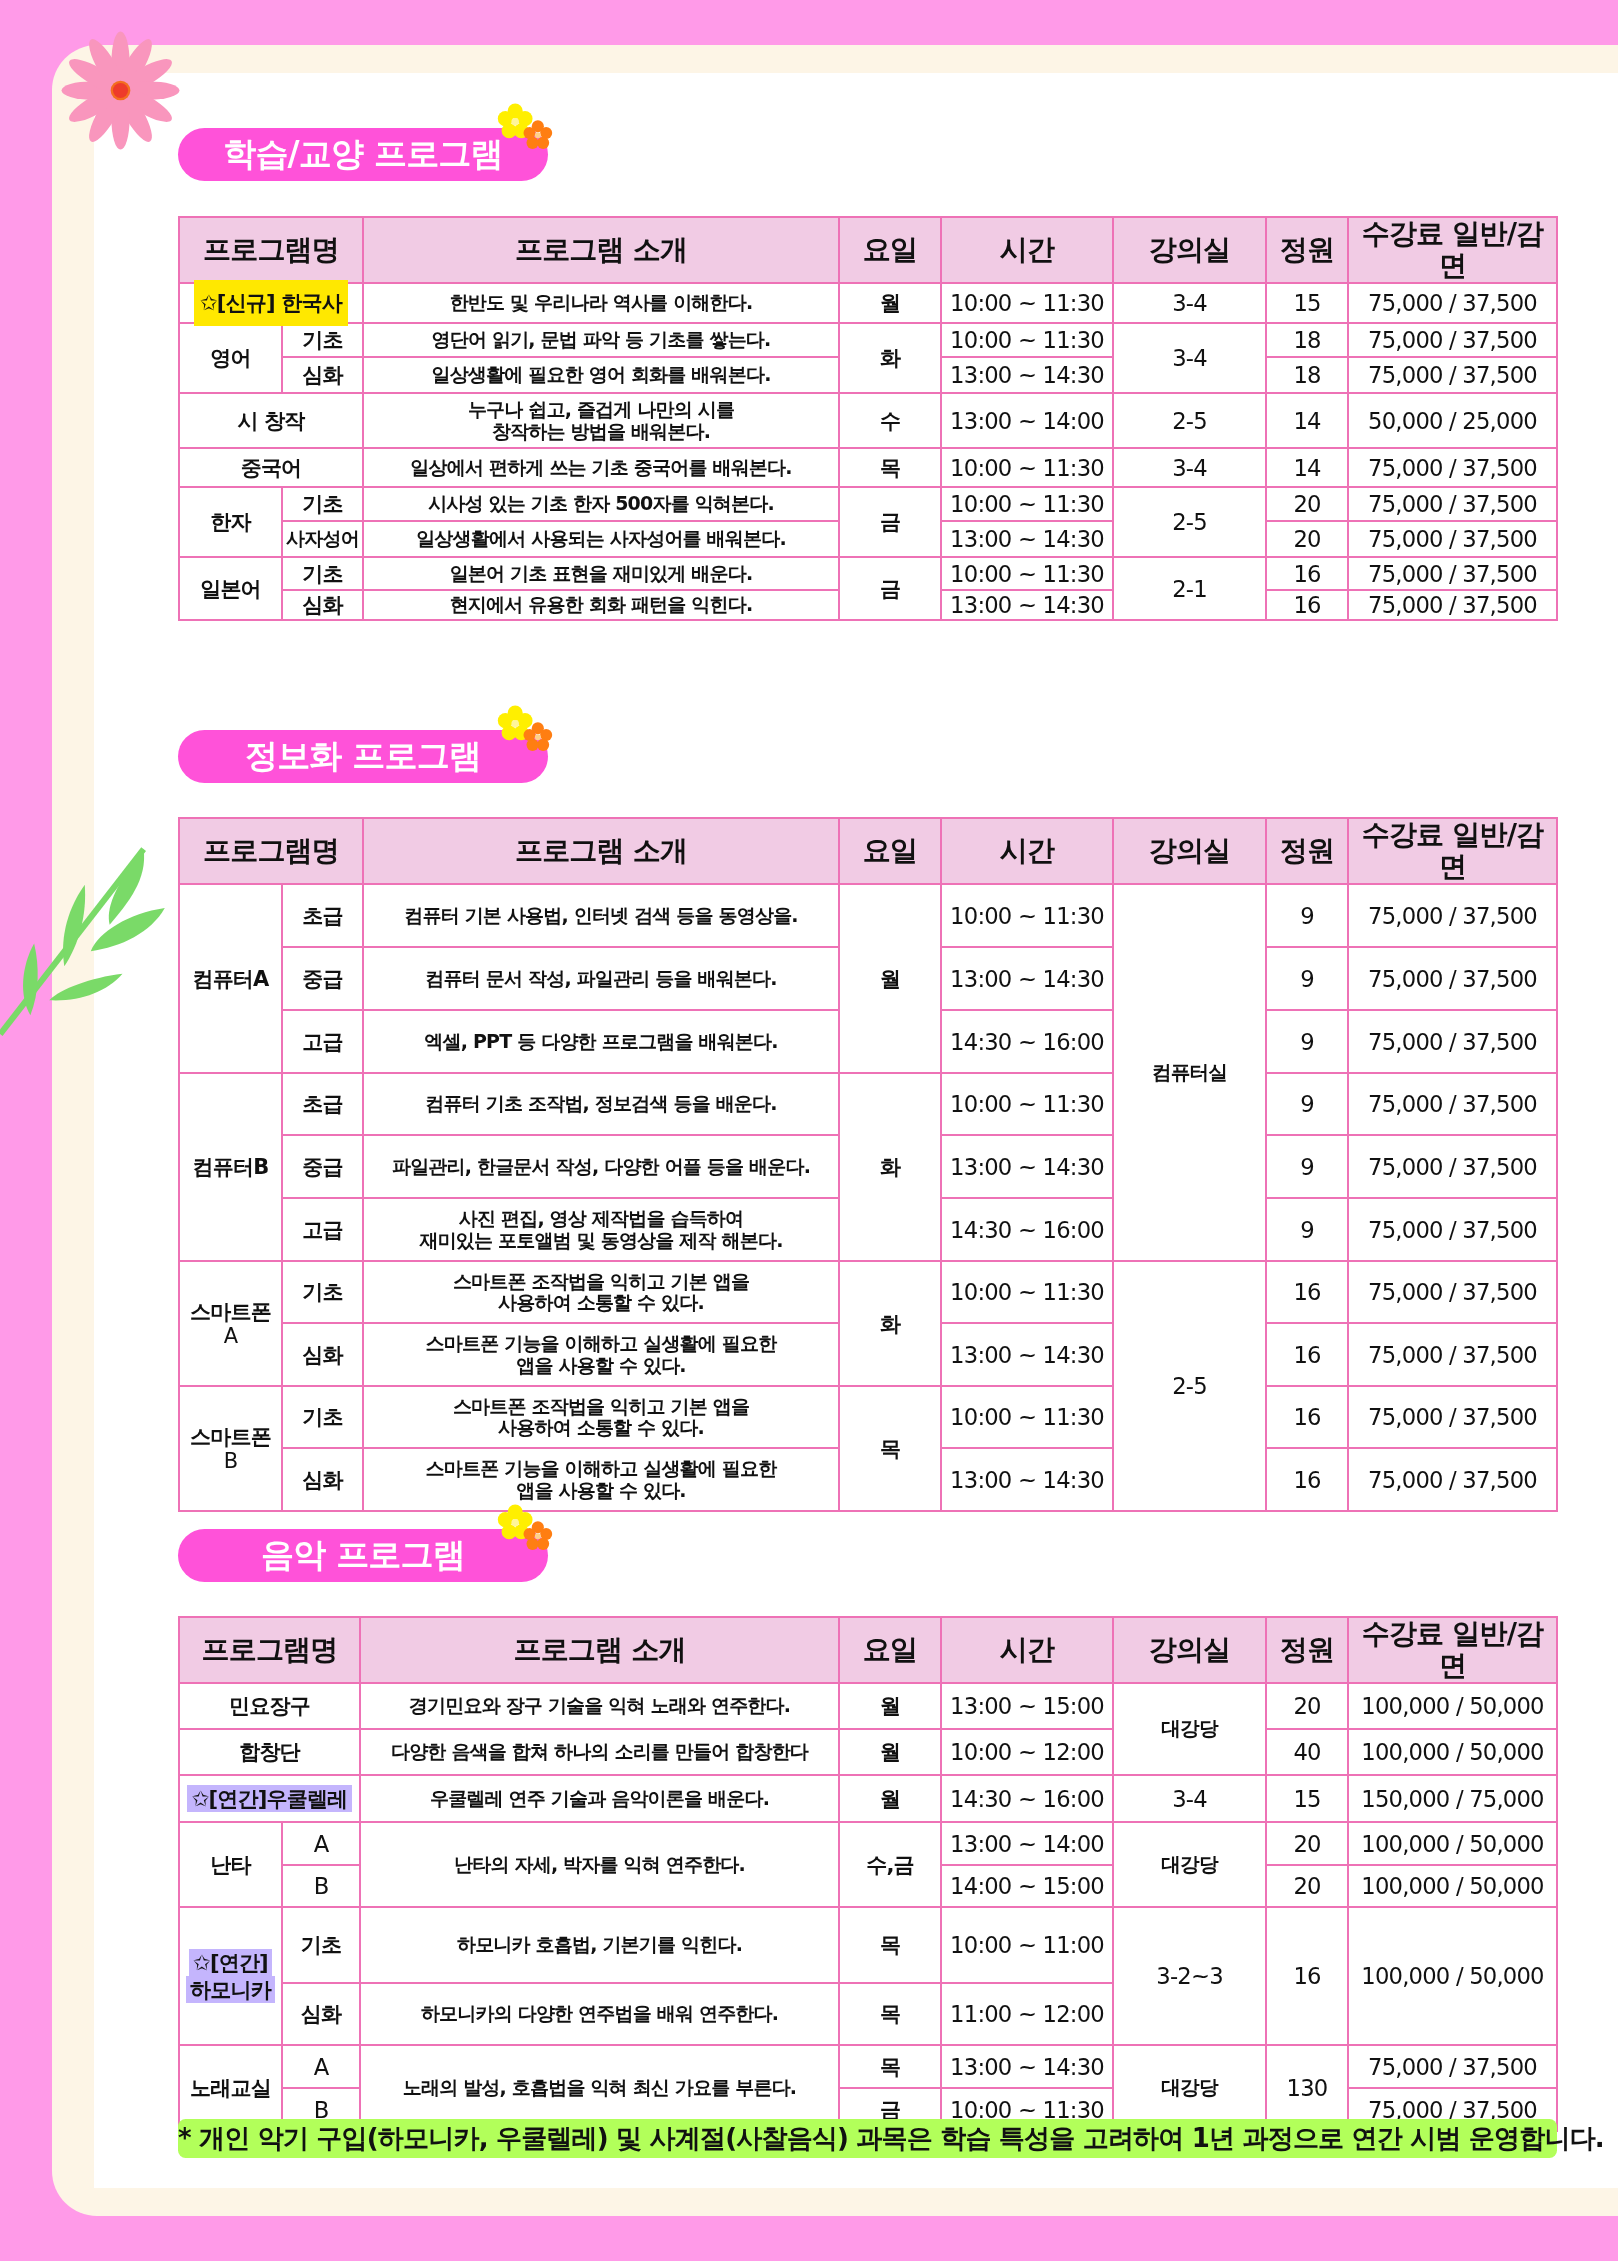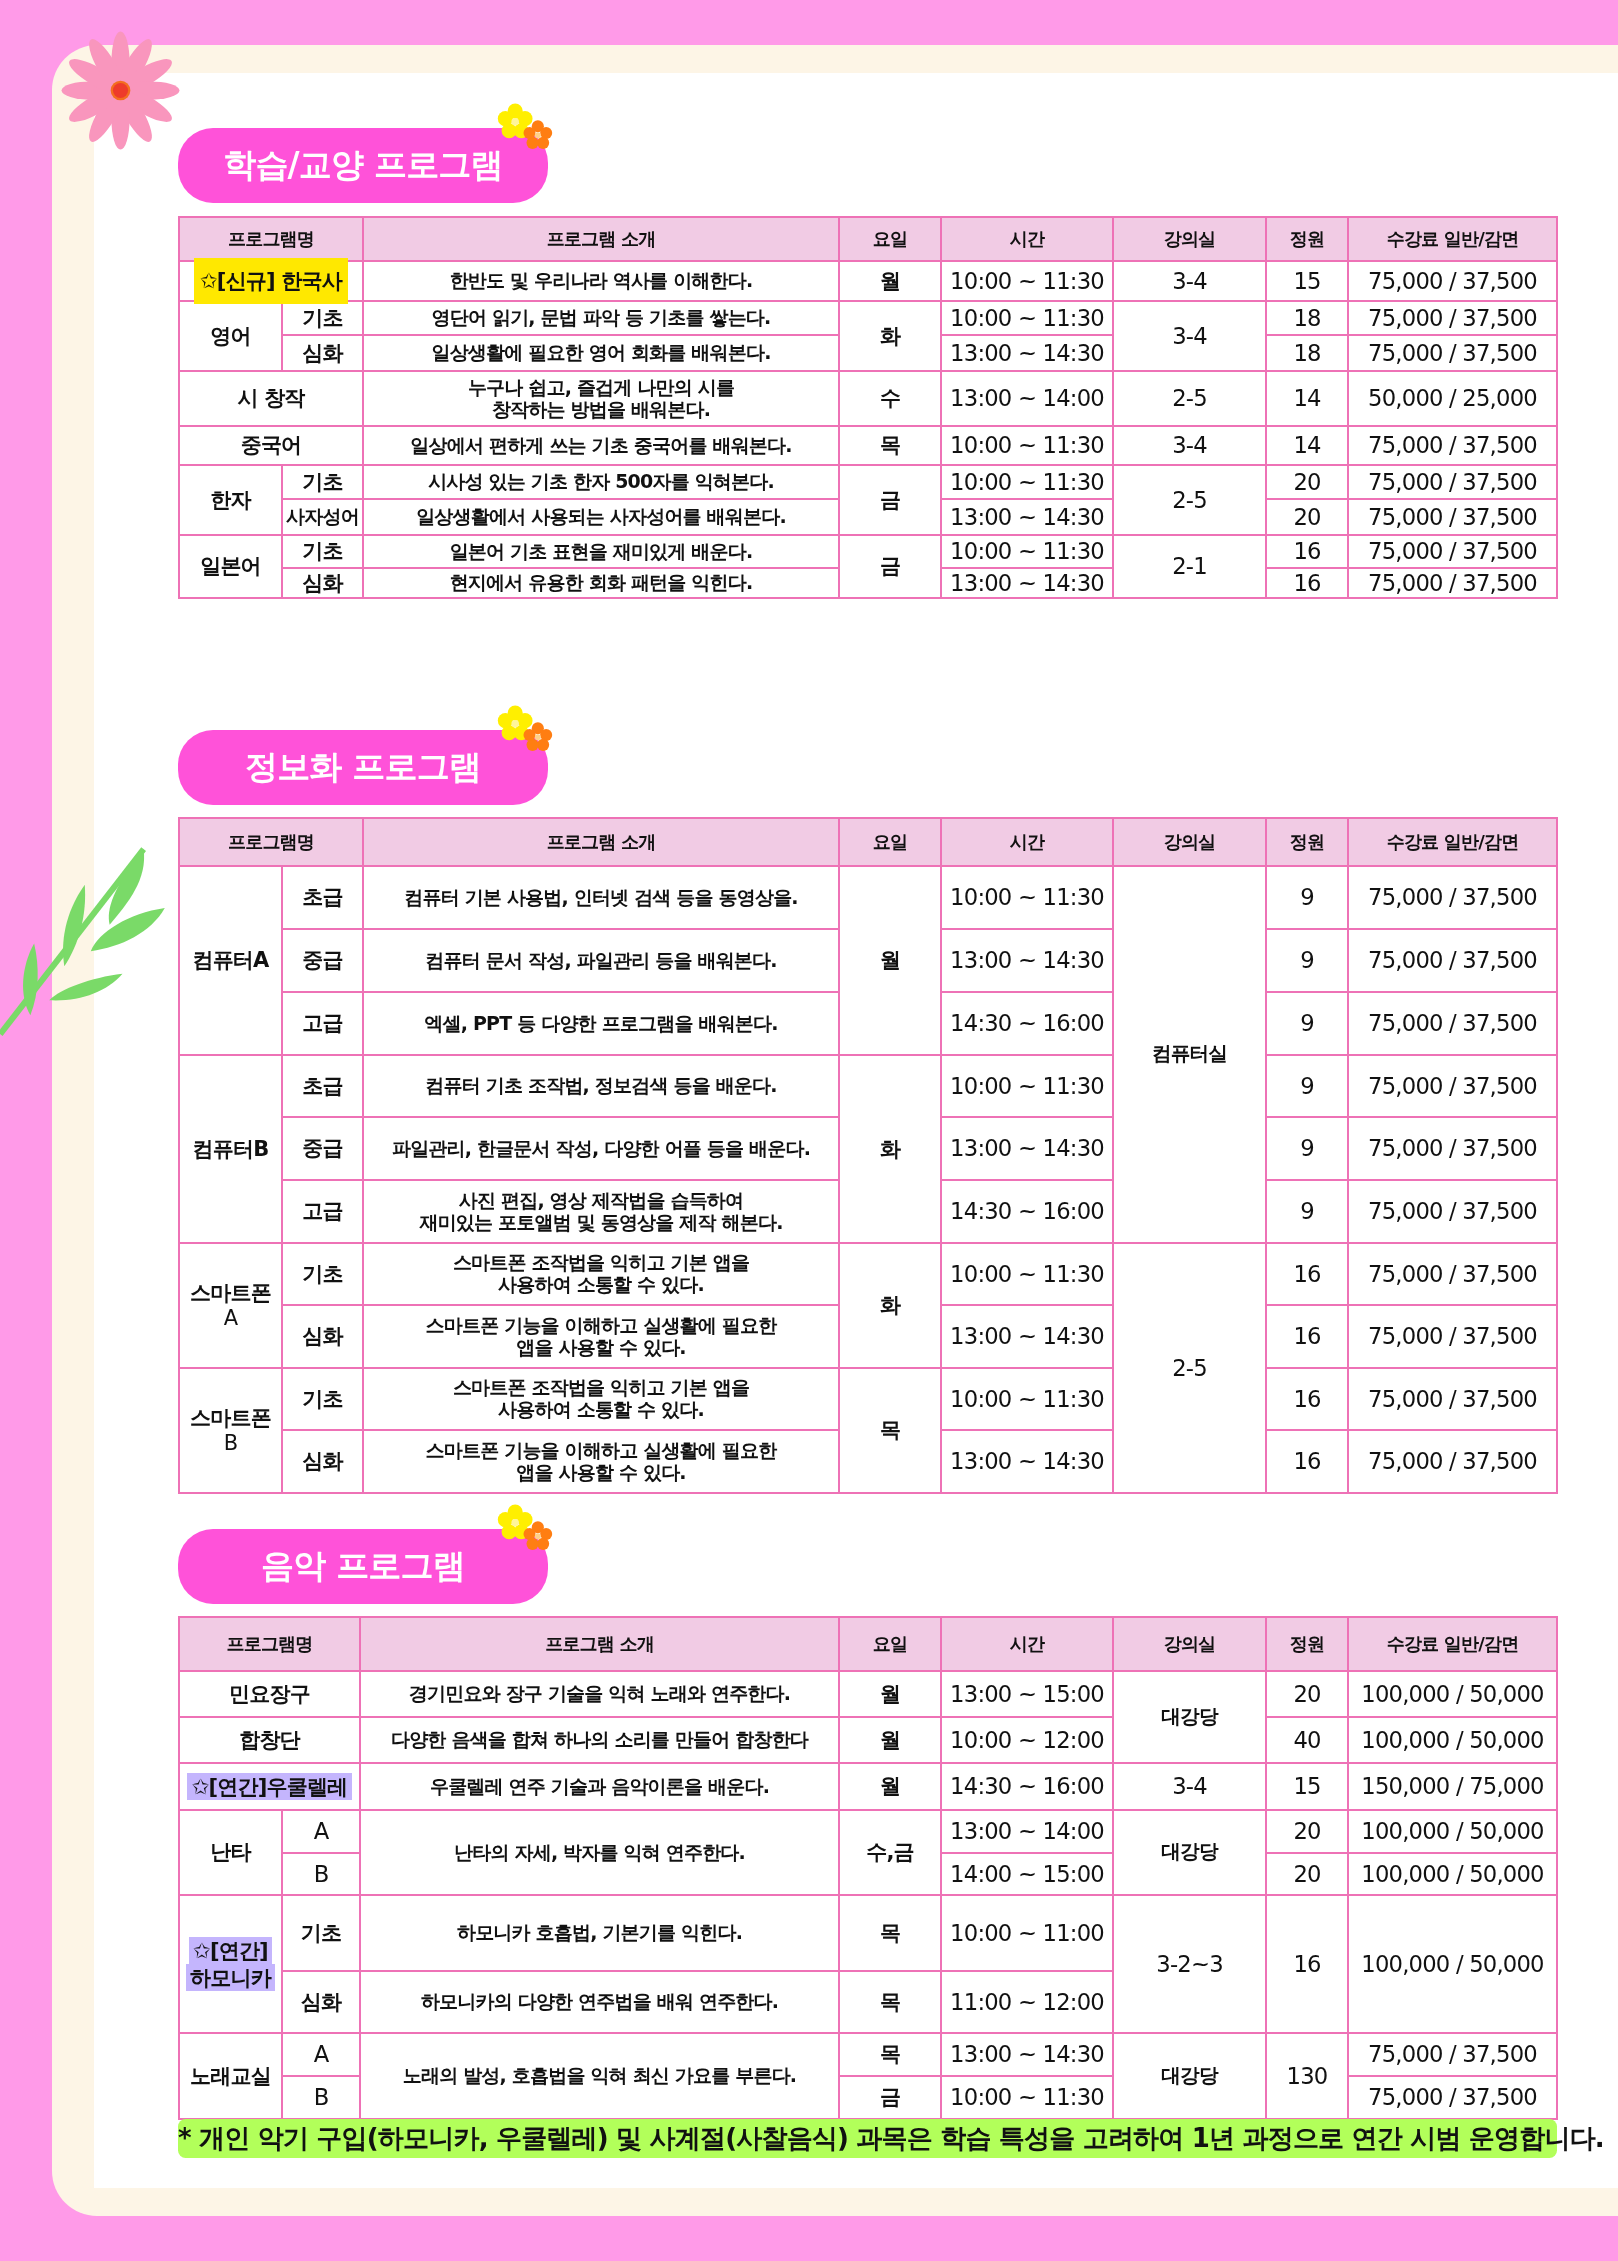--- a/index.html
+++ b/index.html
@@ -1,25 +1,25 @@
 <!DOCTYPE html>
 <html style="font-size:12px"><head>
 <meta charset="utf-8">
 <style>
   html,body{margin:0;padding:0;}
   body{width:1619px;height:2261px;position:relative;overflow:hidden;background:#ff9ae8;font-family:"DejaVu Sans","Liberation Sans",sans-serif;color:#111;}
   .cream{position:absolute;left:52px;top:45px;width:1586px;height:2171px;background:#fdf5e6;border-radius:45px 0 0 45px;}
   .paper{position:absolute;left:94px;top:73px;width:1533px;height:2115px;background:#ffffff;}
   .flower-big{position:absolute;left:60px;top:30px;width:121px;height:121px;}
   .leaf{position:absolute;left:0;top:819px;width:174px;height:219px;}
-  .pill{position:absolute;left:178px;height:75px;width:370px;background:#ff52d9;border-radius:35px;display:flex;align-items:center;justify-content:center;color:#fff;font-weight:bold;font-size:33px;letter-spacing:-0.8px;}
+  .pill{position:absolute;left:178px;height:53px;width:370px;background:#ff52d9;border-radius:35px;display:flex;align-items:center;justify-content:center;color:#fff;font-weight:bold;font-size:33px;letter-spacing:-0.8px;}
   .pill .fl{position:absolute;right:-10.6px;top:-26px;width:68px;height:53px;}
   table.grid{position:absolute;left:178px;width:1379px;border-collapse:collapse;table-layout:fixed;}
   table.grid td, table.grid th{border:2.3px solid #ee72b6;text-align:center;vertical-align:middle;padding:0;font-size:21px;font-weight:bold;line-height:1.15;letter-spacing:-0.8px;}
-  table.grid th{background:#f1cbe4;font-size:18px;}
+  table.grid th{background:#f1cbe4;font-size:28px;}
   table.grid td.desc{font-size:19px;}
   table.grid td.num{font-weight:normal;font-size:22.7px;}
   table.grid td.day{font-size:21px;}
   .hl-yellow{background:#ffe800;padding:11px 6px;}
   .hl-green{background:#c4b5fd;padding:1.5px 4.5px;}
   .note{position:absolute;left:178px;top:2119px;width:1379px;height:39px;background:#b2ff5a;border-radius:7.6px;font-weight:bold;font-size:26px;letter-spacing:-0.8px;display:flex;align-items:center;justify-content:flex-start;white-space:nowrap;}
 </style>
 </head>
 <body>
 

